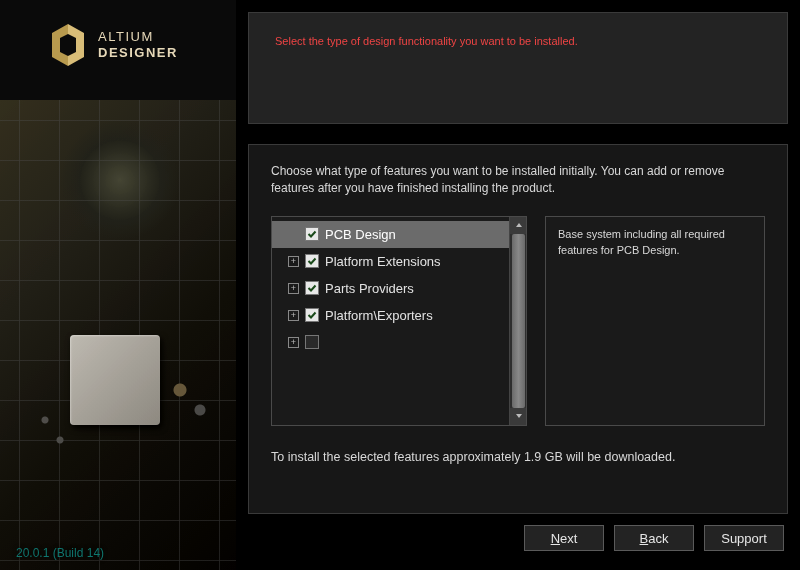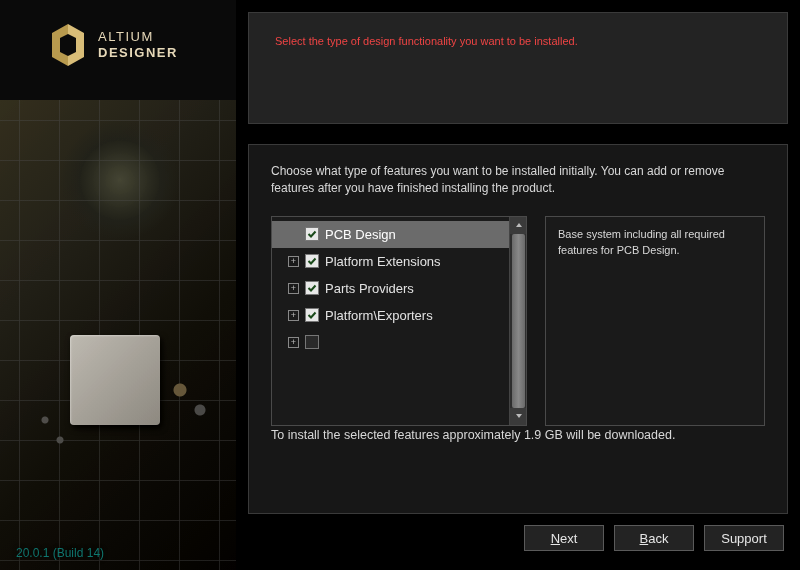--- a/index.html
+++ b/index.html
@@ -136,21 +136,21 @@
   border-radius: 2px;
 }
 .desc-panel {
   flex: 1; height: 210px;
   border: 1px solid #4a4a4a;
   background: #1a1a1a;
   padding: 10px 12px;
   color: #d8d8d8; font-size: 11px; line-height: 1.45;
 }
 .footer-info {
-  color: #d8d8d8; font-size: 12.5px; line-height: 1.45;
+  margin-top: 22px; color: #d8d8d8; font-size: 12.5px; line-height: 1.45;
 }
 .buttons {
   position: absolute; right: 0; bottom: 0; width: 540px; height: 40px;
   display: flex; justify-content: flex-end; align-items: center; gap: 10px;
   padding-right: 4px;
 }
 .btn {
   width: 80px; height: 26px;
   background: #232323; border: 1px solid #5a5a5a;
   color: #e6e6e6; font-size: 13px;

